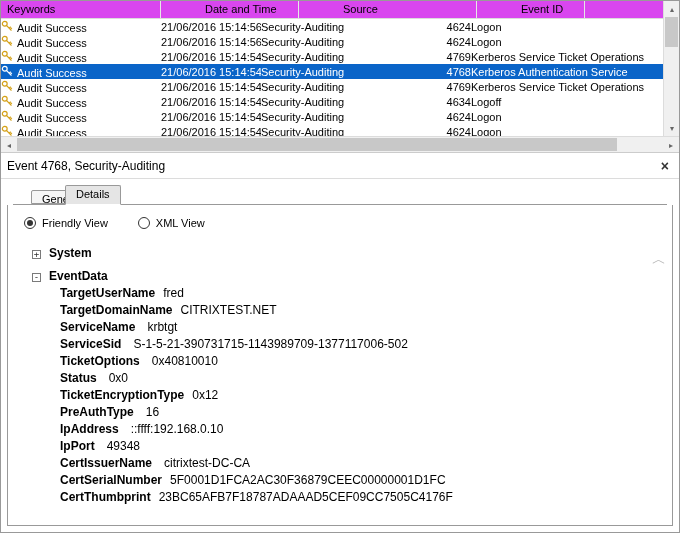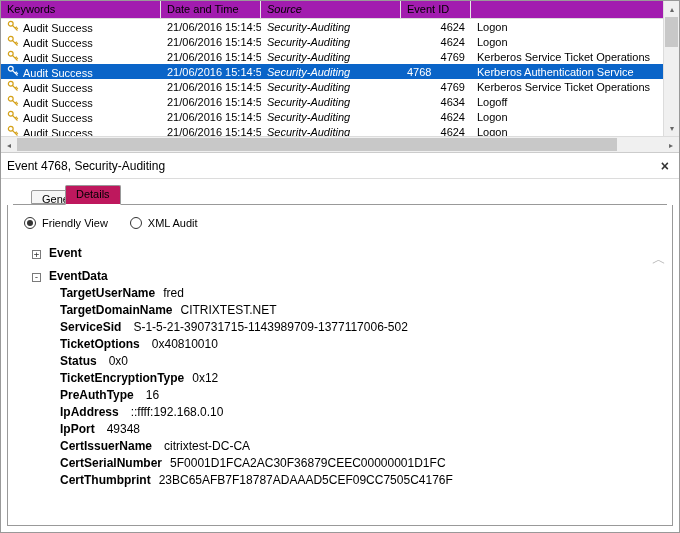--- a/index.html
+++ b/index.html
@@ -7,49 +7,49 @@
   .outer { border: 1px solid #999; width: 680px; height: 533px; display: flex; flex-direction: column; }
 
   
   .list-area { height: 152px; display: flex; flex-direction: column; position: relative; border-bottom: 1px solid #ccc; }
   .list-scroll-v { position: absolute; right: 0; top: 0; width: 16px; bottom: 16px; background: #f0f0f0; border-left: 1px solid #dcdcdc; display: flex; flex-direction: column; justify-content: space-between; }
   .list-scroll-h { position: absolute; left: 0; right: 0; bottom: 0; height: 16px; background: #f0f0f0; border-top: 1px solid #dcdcdc; display: flex; justify-content: space-between; }
   .sb-btn { width: 16px; height: 16px; display: flex; align-items: center; justify-content: center; color: #666; font-size: 8px; cursor: pointer; }
   .sb-thumb-v { position: absolute; left: 1px; right: 1px; top: 16px; height: 30px; background: #c8c8c8; }
   .sb-thumb-h { position: absolute; top: 1px; bottom: 1px; left: 16px; width: 600px; background: #c8c8c8; }
 
-  .headers { display: flex; background: #a21caf; border-bottom: 1px solid #dcdcdc; height: 19px; margin-right: 16px; }
+  .headers { display: flex; background: #d946ef; border-bottom: 1px solid #dcdcdc; height: 19px; margin-right: 16px; gap: 38px; }
   .headers .hcell { padding: 2px 6px; border-right: 1px solid #e6e6e6; font-size: 11px; color: #000; white-space: nowrap; overflow: hidden; }
   .c-kw { width: 160px; }
   .c-dt { width: 100px; }
-  .c-src { width: 140px; font-style: italic; }
+  .c-src { width: 140px; }
   .c-id { width: 70px; }
   .c-tc { flex: 1; }
 
   .rows { overflow: hidden; margin-right: 16px; margin-bottom: 16px; }
   .row { display: flex; height: 15px; align-items: center; font-size: 11px; }
-  .row .cell { padding: 0 6px; white-space: nowrap; overflow: hidden; }
+  .row .cell { padding: 0 0; white-space: nowrap; overflow: hidden; }
   .row.selected { background: #0a64c8; color: #fff; }
   .key-icon { width: 12px; height: 12px; margin-right: 4px; display: inline-block; }
   .key-icon svg { width: 12px; height: 12px; display: block; }
 
   
   .detail-area { flex: 1; display: flex; flex-direction: column; border-top: 1px solid transparent; }
   .detail-title { padding: 4px 6px; font-size: 12px; display: flex; align-items: center; justify-content: space-between; border-bottom: 1px solid #dcdcdc; }
   .close-x { font-size: 14px; font-weight: bold; padding: 0 4px; cursor: pointer; color: #333; }
 
   .tabs-area { padding: 4px 6px 0 6px; }
   .tab-strip { position: relative; height: 22px; border-bottom: 1px solid #999; }
-  .tab { position: absolute; bottom: -1px; height: 20px; border: 1px solid #999; border-bottom: 1px solid #fff; background: #be185d; padding: 2px 10px; font-size: 11px; border-radius: 2px 2px 0 0; }
+  .tab { position: absolute; bottom: -1px; height: 20px; border: 1px solid #999; border-bottom: 1px solid #fff; background: #e5e5e5; padding: 2px 10px; font-size: 11px; border-radius: 2px 2px 0 0; }
   .tab.inactive { bottom: 0px; height: 14px; border-bottom: 1px solid #999; background: #f6f6f6; z-index: 0; margin-left: 16px; }
   .tab.t1 { left: 2px; }
   .tab.t2 { left: 52px; z-index: 2; }
   .tab-content { border: 1px solid #999; border-top: none; padding: 12px 16px; flex: 1; overflow: hidden; position: relative; background: #fff; }
 
-  .radios { display: flex; gap: 22px; margin-bottom: 16px; font-size: 11px; align-items: center; }
+  .radios { display: flex; gap: 30px; margin-bottom: 16px; font-size: 11px; align-items: center; }
   .radio { display: flex; align-items: center; gap: 6px; }
   .radio-dot { width: 12px; height: 12px; border: 1px solid #333; border-radius: 50%; display: flex; align-items: center; justify-content: center; }
   .radio-dot.on::after { content: ""; width: 6px; height: 6px; background: #333; border-radius: 50%; }
 
   .tree { font-size: 12px; line-height: 17px; padding-left: 8px; }
   .tree-node { display: flex; align-items: baseline; gap: 8px; }
   .toggler { width: 9px; height: 9px; border: 1px solid #7a7a7a; display: inline-flex; align-items: center; justify-content: center; font-size: 9px; line-height: 7px; color: #333; font-family: monospace; cursor: pointer; }
   .node-label { font-weight: bold; }
   .kv-list { margin-left: 28px; }
   .kv { display: flex; }
@@ -104,21 +104,21 @@
           <div class="cell c-id" style="text-align:right">4769</div>
           <div class="cell c-tc">Kerberos Service Ticket Operations</div>
         </div>
         <div class="row selected">
           <div class="cell c-kw"><span class="key-icon"><svg viewBox="0 0 16 16">
                 <circle cx="5" cy="5" r="3.2" fill="none" stroke="#fff" stroke-width="1.6"></circle>
                 <path d="M7.5 7.5 L14 14 M11 11 L13 9 M12.5 12.5 L14.5 10.5" stroke="#fff" stroke-width="1.6" fill="none"></path>
               </svg></span>Audit Success</div>
           <div class="cell c-dt">21/06/2016 15:14:54</div>
           <div class="cell c-src">Security-Auditing</div>
-          <div class="cell c-id" style="">4768</div>
+          <div class="cell c-id" style="text-align:right">4768</div>
           <div class="cell c-tc">Kerberos Authentication Service</div>
         </div>
         <div class="row">
           <div class="cell c-kw"><span class="key-icon"><svg viewBox="0 0 16 16">
                 <circle cx="5" cy="5" r="3.2" fill="none" stroke="#d4a017" stroke-width="1.6"></circle>
                 <path d="M7.5 7.5 L14 14 M11 11 L13 9 M12.5 12.5 L14.5 10.5" stroke="#d4a017" stroke-width="1.6" fill="none"></path>
               </svg></span>Audit Success</div>
           <div class="cell c-dt">21/06/2016 15:14:54</div>
           <div class="cell c-src">Security-Auditing</div>
           <div class="cell c-id" style="text-align:right">4769</div>
@@ -185,43 +185,47 @@
       <div class="tab-content">
         <div class="detail-scroll-up">︿</div>
 
         <div class="radios">
           <div class="radio">
             <span class="radio-dot on"></span>
             <span>Friendly View</span>
           </div>
           <div class="radio">
             <span class="radio-dot"></span>
-            <span>XML Audit</span>
+            <span>XML View</span>
           </div>
         </div>
 
         <div class="tree">
           <div class="tree-node">
             <span class="toggler">+</span>
-            <span class="node-label">Event</span>
+            <span class="node-label">System</span>
           </div>
           <div class="tree-node" style="margin-top:6px;">
             <span class="toggler">-</span>
             <span class="node-label">EventData</span>
           </div>
           <div class="kv-list" id="kvlist">
               <div class="kv">
                 <span class="k">TargetUserName</span>
                 <span class="v"> fred</span>
               </div>
               <div class="kv">
                 <span class="k">TargetDomainName</span>
                 <span class="v"> CITRIXTEST.NET</span>
               </div>
               <div class="kv spaced">
+                <span class="k">ServiceName</span>
+                <span class="v">krbtgt</span>
+              </div>
+              <div class="kv spaced">
                 <span class="k">ServiceSid</span>
                 <span class="v">S-1-5-21-390731715-1143989709-1377117006-502</span>
               </div>
               <div class="kv spaced">
                 <span class="k">TicketOptions</span>
                 <span class="v">0x40810010</span>
               </div>
               <div class="kv spaced">
                 <span class="k">Status</span>
                 <span class="v">0x0</span>

